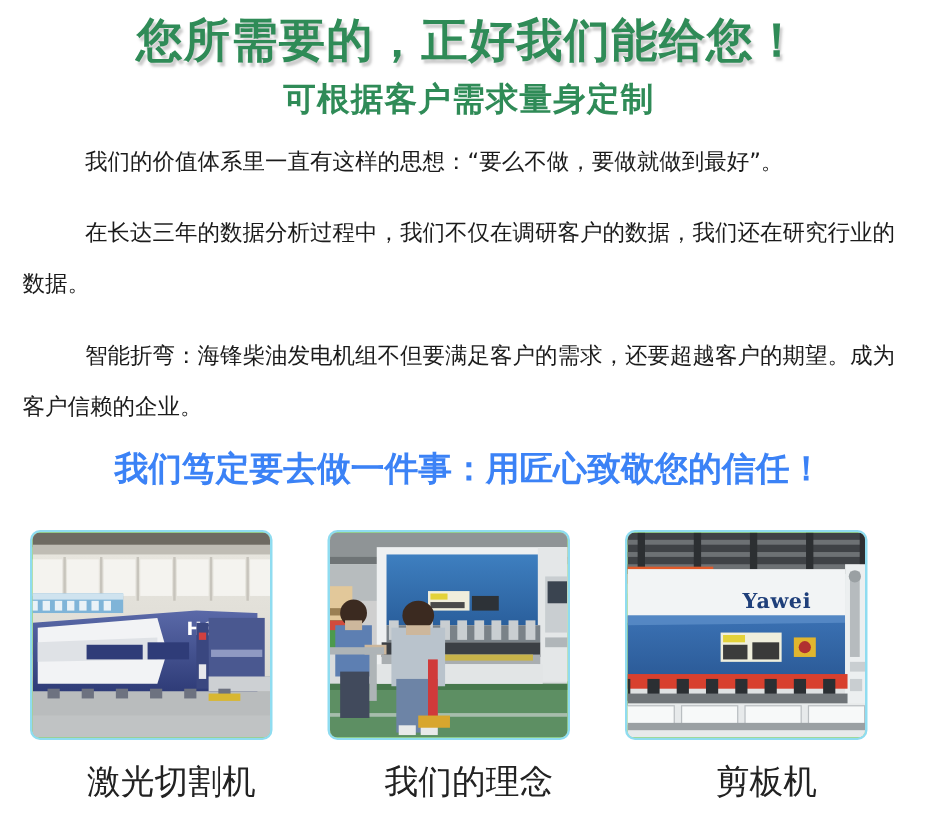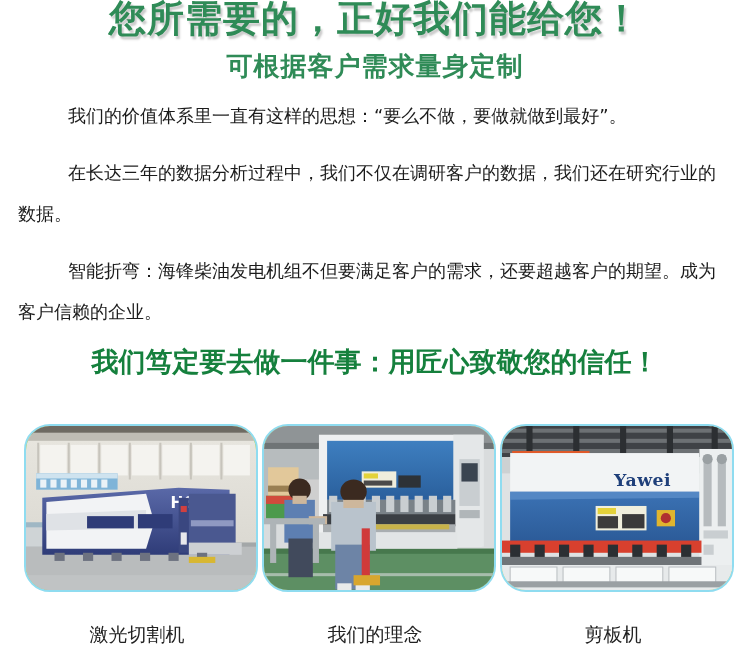--- a/index.html
+++ b/index.html
@@ -23,20 +23,21 @@
   }
 
   
   .headline {
     text-align: center;
     font-size: 37px;
     font-weight: bold;
     color: #2f8b57;
     letter-spacing: 1px;
     line-height: 1;
+    padding-top: 14px;
     text-shadow: 2px 3px 2px rgba(140,140,140,0.45);
     white-space: nowrap;
   }
   .subheadline {
     text-align: center;
     font-size: 26px;
     font-weight: bold;
     color: #2f8b57;
     letter-spacing: 1px;
     line-height: 1;
@@ -60,21 +61,21 @@
   .para + .para {
     margin-top: 16px;
   }
   .brand-underline {
     text-underline-offset: 2px;
   }
 
   .redline {
     font-size: 27px;
     font-weight: bold;
-    color: #15803d;
+    color: #3b82f6;
     text-align: center;
     line-height: 1;
     padding-top: 16px;
     letter-spacing: 0px;
     white-space: nowrap;
   }
 
   
   .gallery {
     position: absolute;
@@ -84,38 +85,37 @@
     display: flex;
     justify-content: space-between;
     padding: 0 24px;
     box-sizing: border-box;
   }
   .card {
     width: 226px;
     display: block;
   }
   .photo-frame {
-    width: 234px;
+    width: 194px;
     height: 168px;
-    border-radius: 26px;
+    border-radius: 8px;
     border: 2px solid #8fdcf0;
     overflow: hidden;
     position: relative;
     background: #84cc16;
     box-sizing: border-box;
   }
   .photo-frame svg { display: block; width: 100%; height: 100%; }
   .caption {
     text-align: center;
-    font-size: 19px;
+    font-size: 27px;
     color: #222222;
     line-height: 1;
     padding-top: 20px;
     white-space: nowrap;
-    margin-top: 13px;
   }
 </style>
 </head>
 <body>
 
 <div class="page">
 
   <div class="headline">您所需要的，正好我们能给您！</div>
   <div class="subheadline">可根据客户需求量身定制</div>
 

